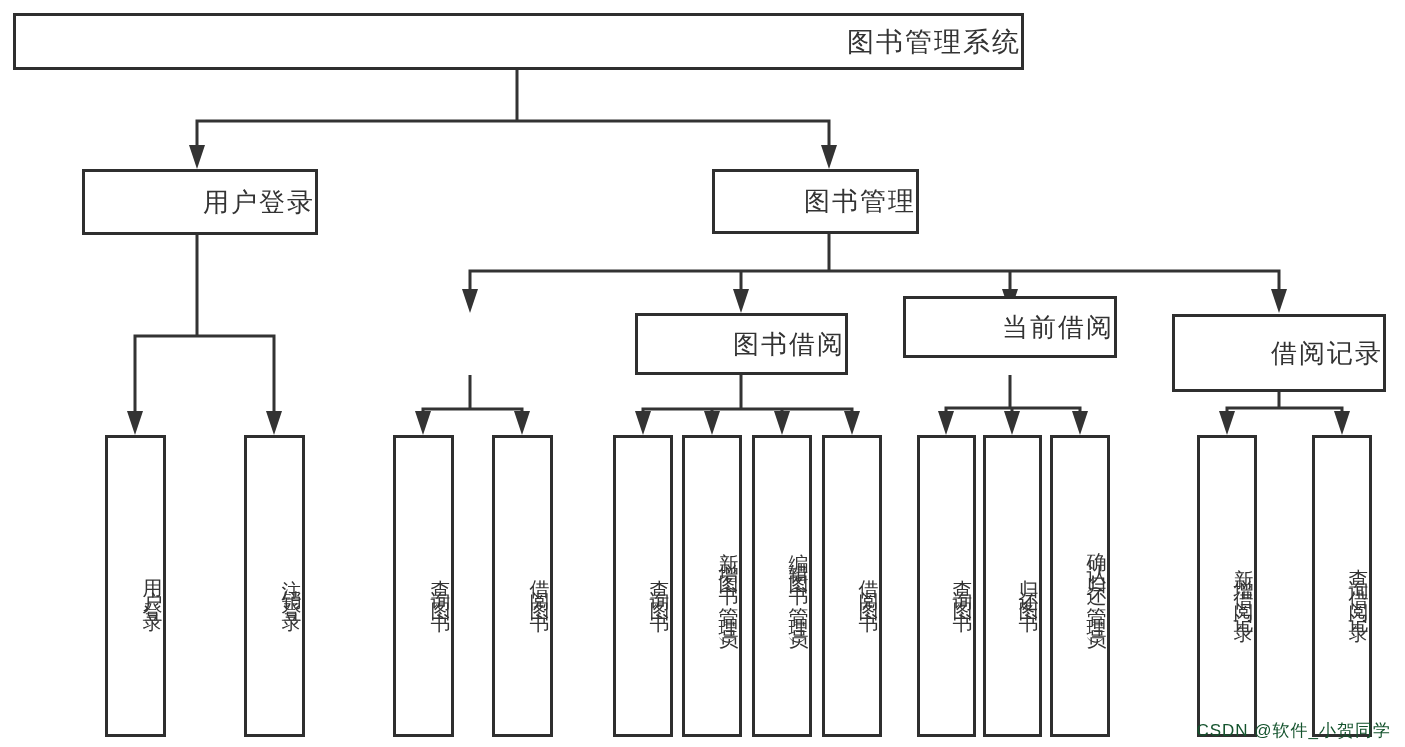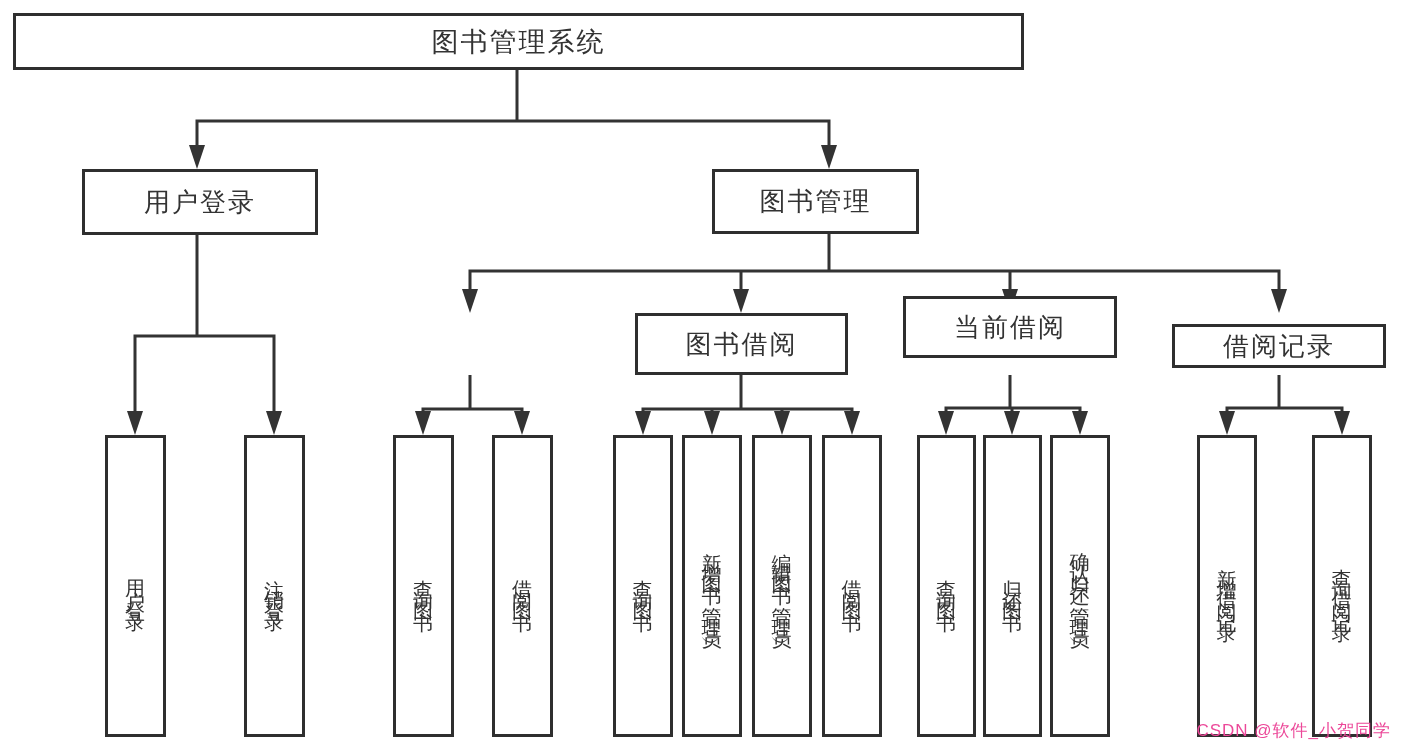--- a/index.html
+++ b/index.html
@@ -23,21 +23,21 @@
     height: 747px;
     pointer-events: none;
   }
   .node {
     position: absolute;
     box-sizing: border-box;
     border: 3px solid #2f2f2f;
     background: #ffffff;
     display: flex;
     align-items: center;
-    justify-content: center;
+    justify-content: flex-end;
     color: #333333;
   }
   .box-h .lbl {
     font-size: 26px;
     letter-spacing: 2px;
     white-space: nowrap;
     color: #333333;
   }
   .root .lbl {
     font-size: 27px;
@@ -48,21 +48,21 @@
     font-size: 20px;
     line-height: 1;
     letter-spacing: 11px;
     color: #333333;
   }
   .watermark {
     position: absolute;
     right: 14px;
     bottom: 5px;
     font-size: 17px;
-    color: #ec4899;
+    color: #14532d;
     letter-spacing: 1px;
     white-space: nowrap;
   }
 </style>
 </head>
 <body>
 
 <div class="canvas">
 
   <svg class="connectors" viewBox="0 0 1405 747" xmlns="http://www.w3.org/2000/svg">
@@ -118,21 +118,21 @@
   <div class="node box-h" style="left:712px;top:169px;width:207px;height:65px">
     <span class="lbl">图书管理</span>
   </div>
 
   <div class="node box-h" style="left:635px;top:313px;width:213px;height:62px">
     <span class="lbl">图书借阅</span>
   </div>
   <div class="node box-h" style="left:903px;top:296px;width:214px;height:62px">
     <span class="lbl">当前借阅</span>
   </div>
-  <div class="node box-h" style="left:1172px;top:324px;width:214px;height:44px">
+  <div class="node box-h" style="left:1172px;top:314px;width:214px;height:78px">
     <span class="lbl">借阅记录</span>
   </div>
 
   <div class="node box-v" style="left:105px;top:435px;width:61px;height:302px">
     <span class="lbl">用户登录</span>
   </div>
   <div class="node box-v" style="left:244px;top:435px;width:61px;height:302px">
     <span class="lbl">注销登录</span>
   </div>
 

